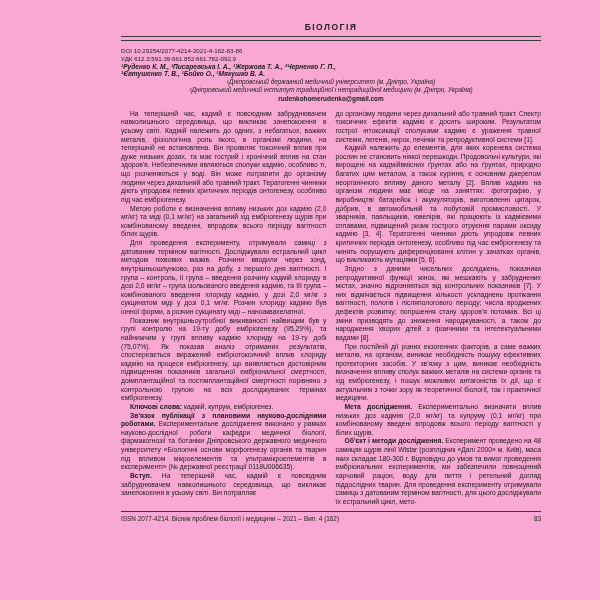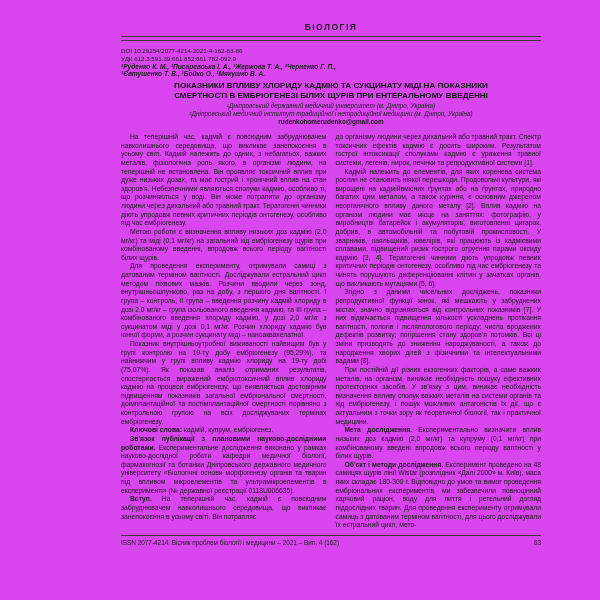--- a/index.html
+++ b/index.html
@@ -7,21 +7,21 @@
     width: 600px; height: 600px;
     background: #ffffff;
     font-family: "Liberation Sans", sans-serif;
     color: #1c1c1c;
     overflow: hidden;
   }
   .page {
     position: absolute;
     left: 0; top: 0;
     width: 600px; height: 600px;
-    background: #d946ef;
+    background: #f9a8d4;
   }
   .content {
     position: absolute;
     left: 121px; top: 22px;
     width: 420px;
   }
   .journal-section {
     text-align: center;
     font-size: 8.5px;
     font-weight: bold;
@@ -108,24 +108,20 @@
 
     <div class="journal-section">БІОЛОГІЯ</div>
     <div class="double-rule"></div>
 
     <div class="meta-line">DOI 10.29254/2077-4214-2021-4-162-83-86</div>
     <div class="meta-line">УДК 612.3:591.39:661.852:661.782-092.9</div>
 
     <div class="authors-line">¹Руденко К. М., ¹Писаревська І. А., ¹Жержова Т. А., ²Черненко Г. П.,</div>
     <div class="authors-line">¹Євтушенко Т. В., ¹Бойко О., ¹Мякушко В. А.</div>
 
-    <div class="article-title">
-      <div>ПОКАЗНИКИ ВПЛИВУ ХЛОРИДУ КАДМІЮ ТА СУКЦИНАТУ МІДІ НА ПОКАЗНИКИ</div>
-      <div>СМЕРТНОСТІ В ЕМБРІОГЕНЕЗІ БІЛИХ ЩУРІВ ПРИ ЕНТЕРАЛЬНОМУ ВВЕДЕННІ</div>
-    </div>
 
     <div class="affil">¹Дніпровський державний медичний університет (м. Дніпро, Україна)</div>
     <div class="affil">²Дніпровський медичний інститут традиційної і нетрадиційної медицини (м. Дніпро, Україна)</div>
     <div class="email">rudenkohomerudenko@gmail.com</div>
 
     <div class="columns">
 
       <div class="col">
         <p class="body-p"><b></b><span>На теперішній час, кадмій є повсюдним забруднювачем навколишнього середовища, що викликає занепокоєння в усьому світі. Кадмій належить до одних, з небагатьох, важких металів, фізіологічна роль якого, в організмі людини, на теперішній не встановлена. Він проявляє токсичний вплив при дуже низьких дозах, та має гострий і хронічний вплив на стан здоров'я. Небезпечними являються сполуки кадмію, особливо ті, що розчиняються у воді. Він може потрапити до організму людини через дихальний або травний тракт. Тератогенні чинники діють упродовж певних критичних періодів онтогенезу, особливо під час ембріогенезу.</span></p>
         <p class="body-p"><b></b><span>Метою роботи є визначення впливу низьких доз кадмію (2,0 мг/кг) та міді (0,1 мг/кг) на загальний хід ембріогенезу щурів при комбінованому введенні, впродовж всього періоду вагітності білих щурів.</span></p>

